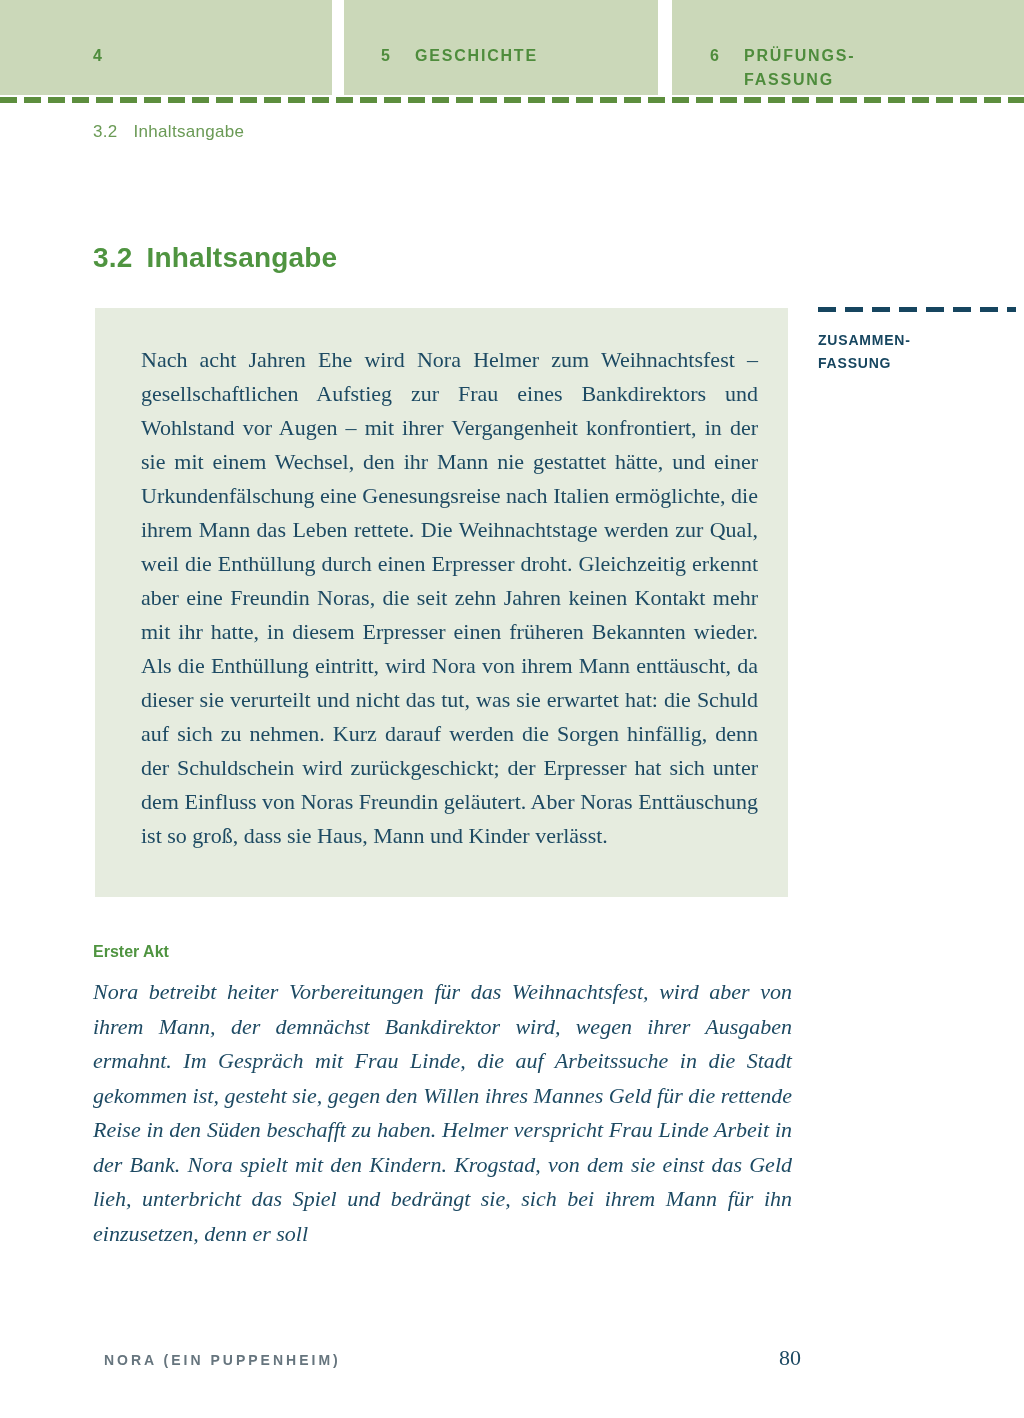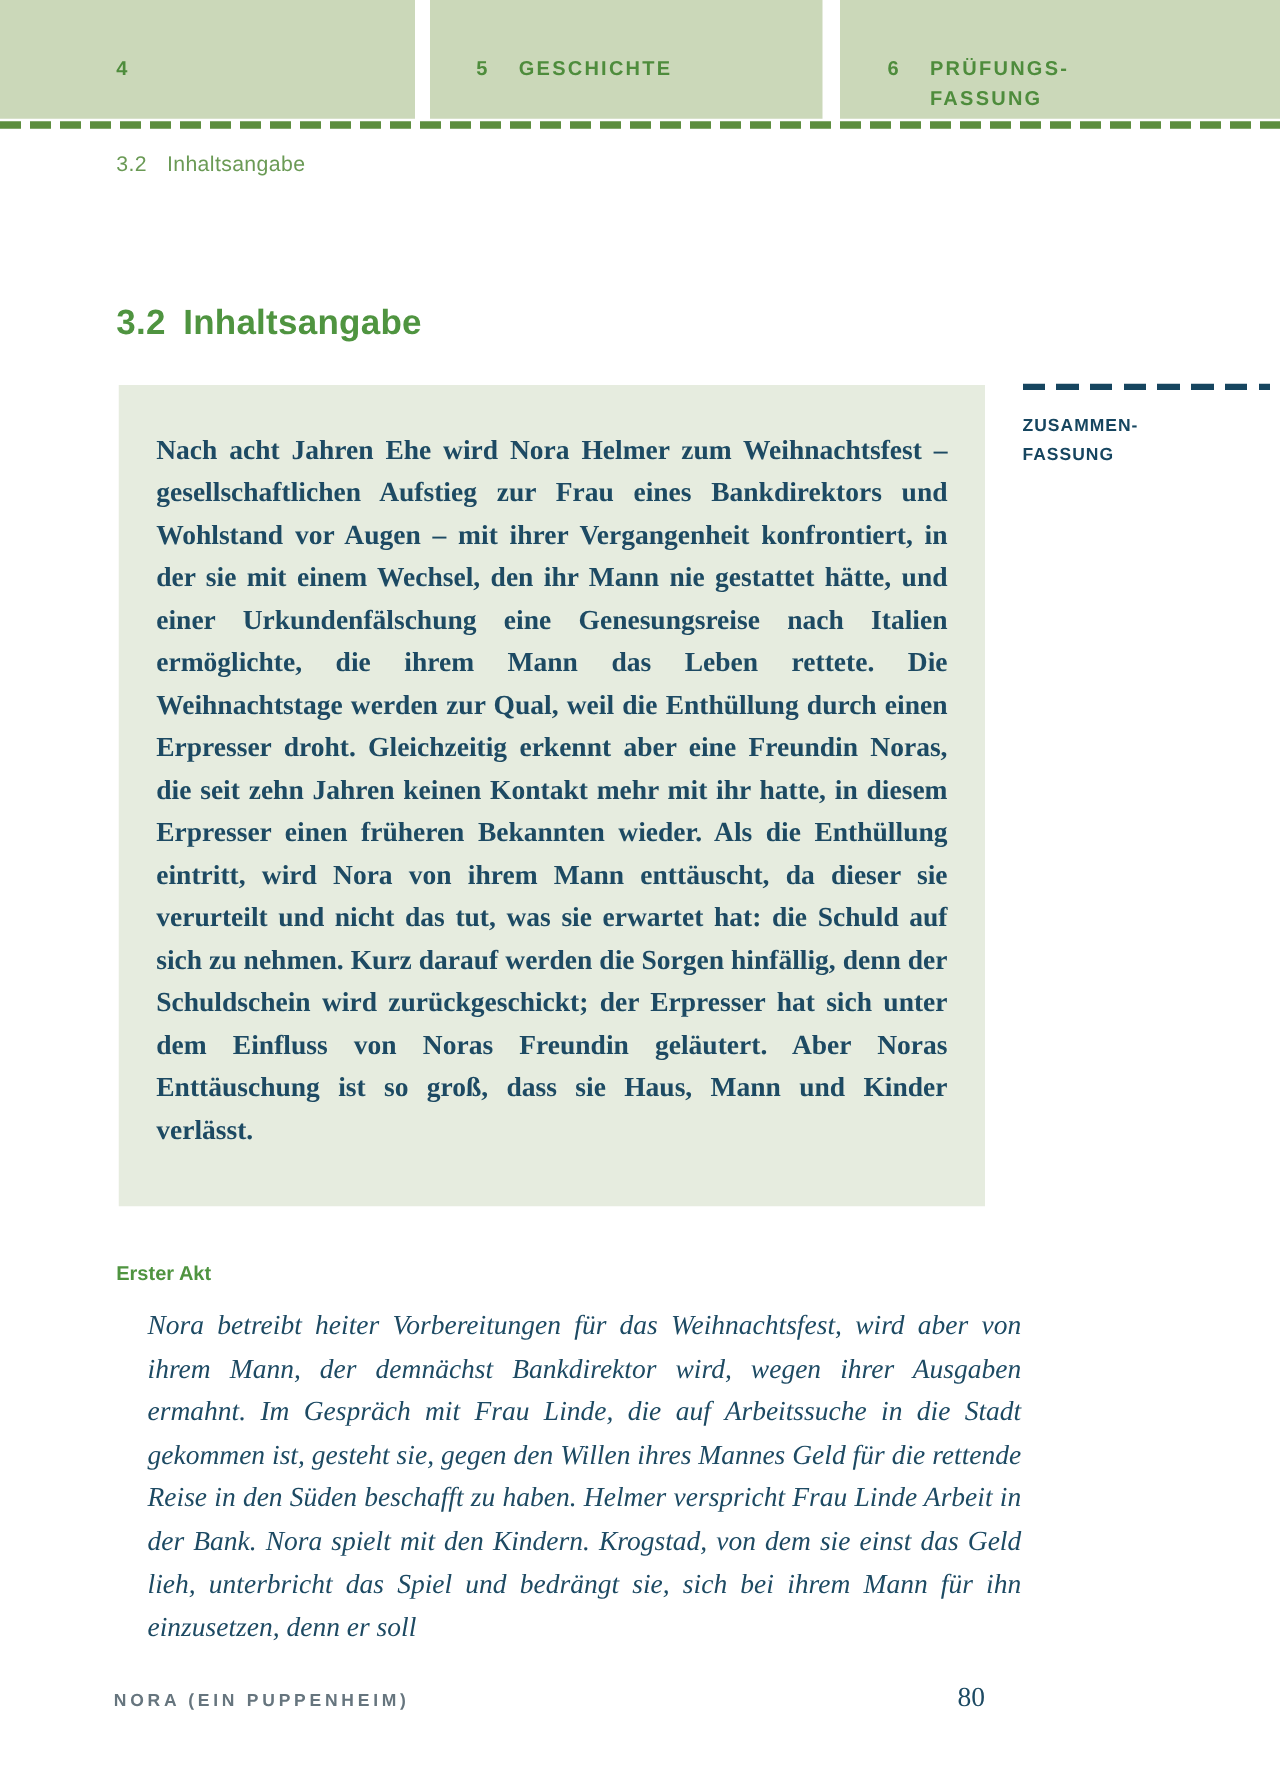--- a/index.html
+++ b/index.html
@@ -54,22 +54,21 @@
     margin:99px 0 0 93px;
     color:var(--heading_green,#4f9440);
     font-size:28px; line-height:34px; font-weight:700; letter-spacing:0.2px;
   }
   .page-heading .head-label{margin-left:14px;}
 
   
   .summary-box{
     margin:33px 0 0 95px; width:693px;
     background:var(--summary_bg,#e6ecdf);
-    padding:35px 30px 44px 30px;
-    font-weight:bold;
+    padding:35px 30px 44px 46px;
   }
   .summary-box p{
     font-family:"Liberation Serif", serif;
     color:var(--navy,#1d4a63);
     font-size:22px; line-height:34px;
     text-align:justify; hyphens:manual;
   }
 
   
   .margin-note{position:absolute; left:818px; top:307px; width:200px;}
@@ -80,30 +79,30 @@
     white-space:pre-line;
   }
 
   
   .section-heading{
     margin:42px 0 0 93px;
     color:var(--heading_green,#4f9440);
     font-size:16px; line-height:26px; font-weight:700;
   }
   .act-text{
-    margin:10px 0 0 118px; width:699px;
+    margin:10px 0 0 93px; width:699px;
     font-family:"Liberation Serif", serif; font-style:italic;
     color:var(--navy,#1d4a63);
     font-size:22px; line-height:34.5px;
     text-align:justify;
   }
 
   
   .page-footer{
-    position:absolute; left:91px; top:1345px; width:697px;
+    position:absolute; left:104px; top:1345px; width:697px;
     display:flex; justify-content:space-between; align-items:baseline;
   }
   .footer-title{
     color:var(--footer_gray,#66757e);
     font-size:14px; font-weight:600; letter-spacing:3px;
   }
   .page-number{
     font-family:"Liberation Serif", serif;
     color:var(--navy,#1d4a63);
     font-size:22px;

